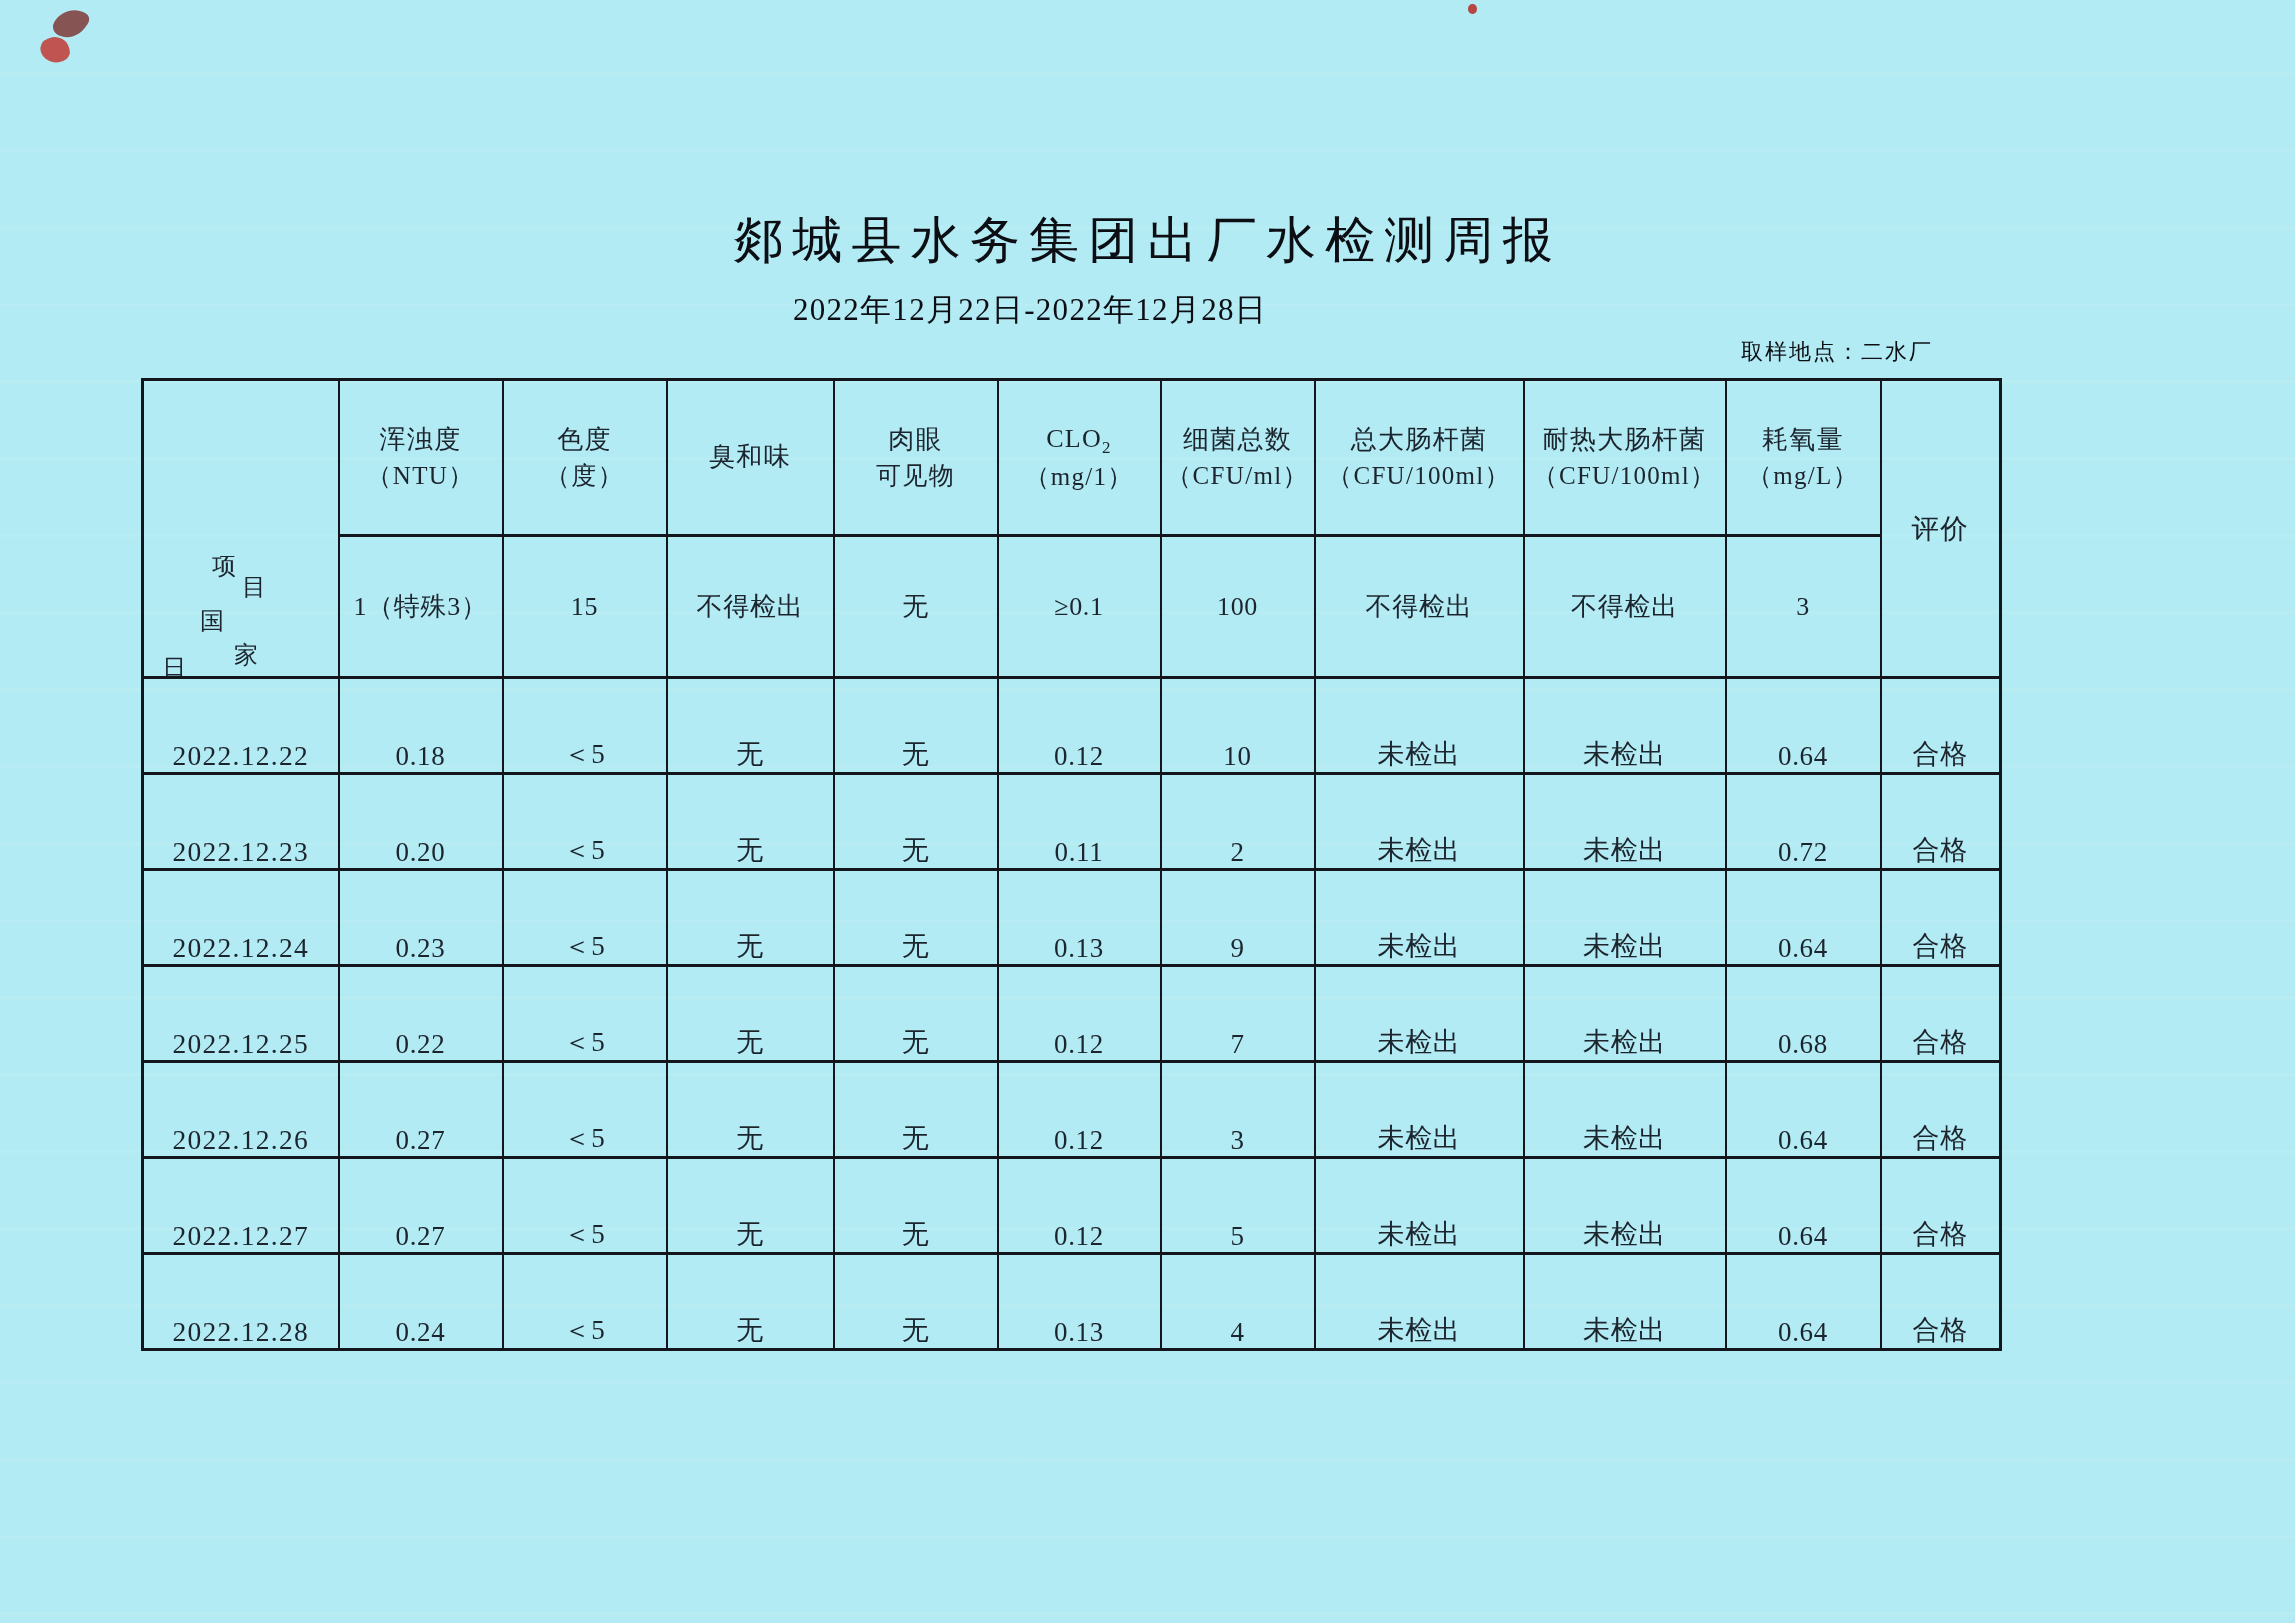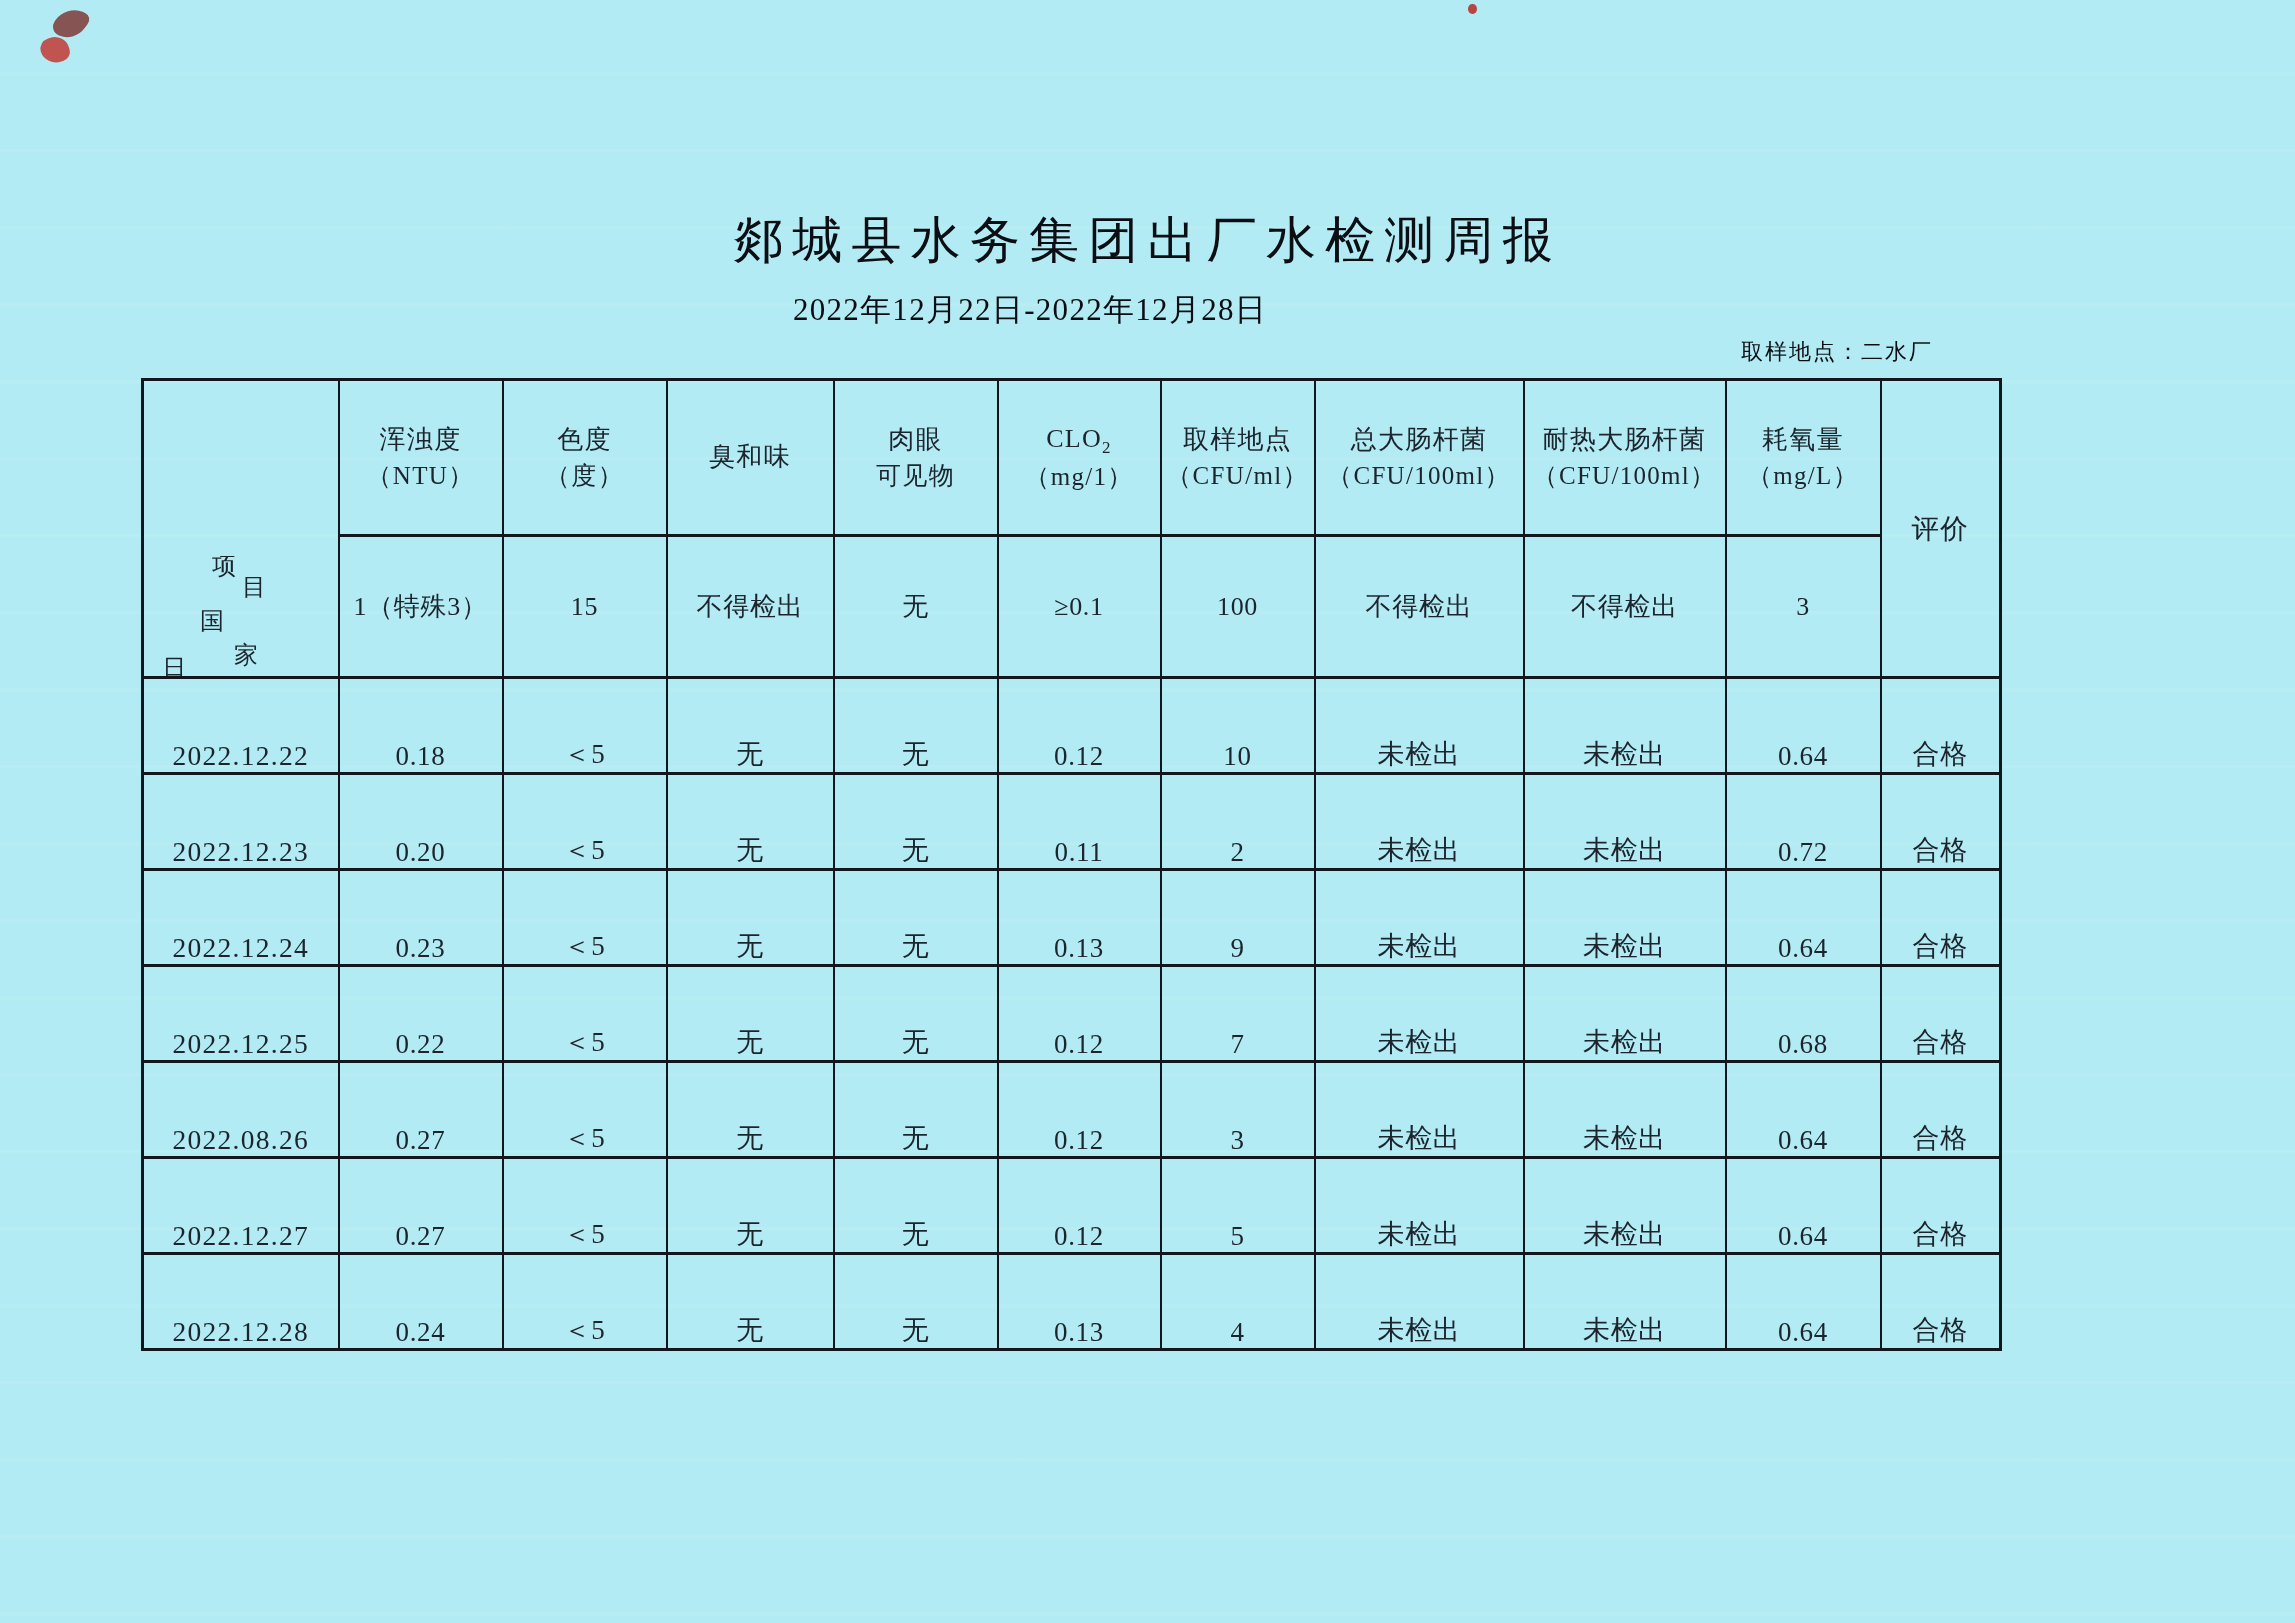--- a/index.html
+++ b/index.html
@@ -164,21 +164,21 @@
       </th>
       <th class="param">
         <span>肉眼</span>
         <span class="l2">可见物</span>
       </th>
       <th class="param">
         <span><span>CLO</span><sub class="clo2-sub">2</sub></span>
         <span class="l2">（mg/1）</span>
       </th>
       <th class="param">
-        <span>取样地点</span>
+        <span>细菌总数</span>
         <span class="l2">（CFU/ml）</span>
       </th>
       <th class="param">
         <span>总大肠杆菌</span>
         <span class="l2">（CFU/100ml）</span>
       </th>
       <th class="param">
         <span>耐热大肠杆菌</span>
         <span class="l2">（CFU/100ml）</span>
       </th>
@@ -247,21 +247,21 @@
     <td class="c-val">无</td>
     <td class="c-val">无</td>
     <td class="c-val">0.12</td>
     <td class="c-val">7</td>
     <td class="c-val">未检出</td>
     <td class="c-val">未检出</td>
     <td class="c-val">0.68</td>
     <td class="c-val">合格</td>
   </tr>
       <tr class="data-row">
-    <td class="c-date">2022.08.26</td>
+    <td class="c-date">2022.12.26</td>
     <td class="c-val">0.27</td>
     <td class="c-val">＜5</td>
     <td class="c-val">无</td>
     <td class="c-val">无</td>
     <td class="c-val">0.12</td>
     <td class="c-val">3</td>
     <td class="c-val">未检出</td>
     <td class="c-val">未检出</td>
     <td class="c-val">0.64</td>
     <td class="c-val">合格</td>

